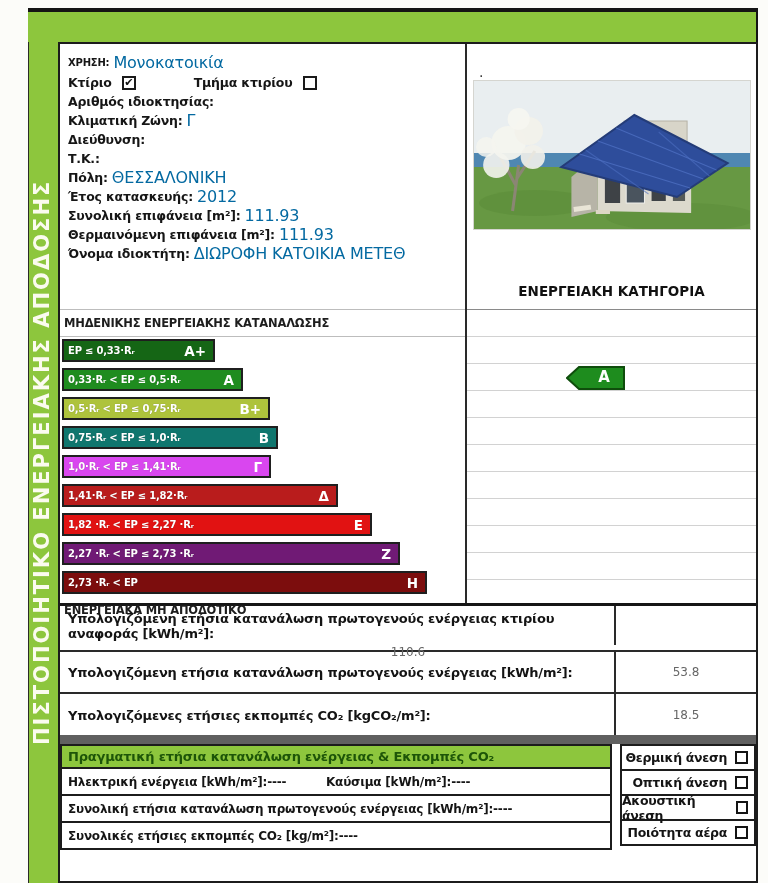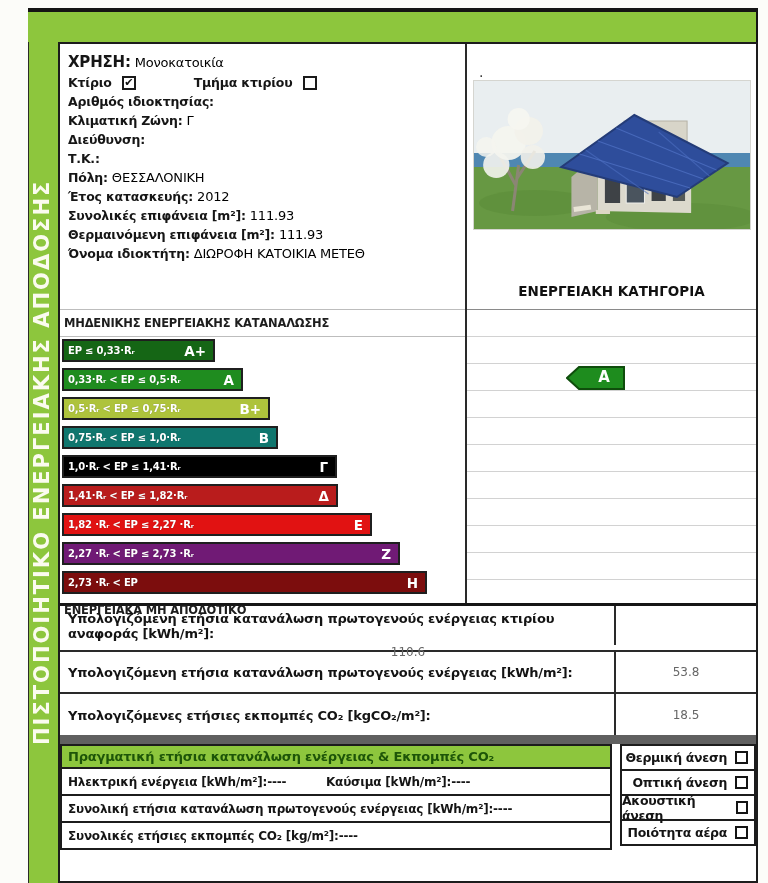--- a/index.html
+++ b/index.html
@@ -14,23 +14,23 @@
   .side-banner span { position:absolute; left:1px; top:0; height:100%; width:100%;
       writing-mode:vertical-rl; transform:rotate(180deg); text-align:center;
       color:#fbfbef; font-weight:bold; font-size:21px; letter-spacing:2px; }
   .content { flex:1; background:#fff; border:2px solid #1c1c1c; border-top:none; position:relative; }
 
   
   .info { display:flex; height:230px; border-top:2px solid #1c1c1c; }
   .info-left { width:407px; border-right:2px solid #2a2a2a; padding:7px 6px 0 8px; }
   .iline { height:19px; display:flex; align-items:center; white-space:nowrap; }
   .ilabel { font-weight:bold; font-size:12.5px; color:#161616; letter-spacing:-0.2px; }
-  .ival { font-size:13px; color:#000000; margin-left:4px; letter-spacing:-0.2px; }
+  .ival { font-size:16px; color:#0369a1; margin-left:4px; letter-spacing:-0.2px; }
   .use-line { height:22px; }
-  .use-line .ilabel { font-size:15px; }
+  .use-line .ilabel { font-size:10px; }
   .cbx { display:inline-flex; width:14px; height:14px; border:2px solid #1a1a1a;
          font-size:11px; line-height:10px; align-items:center; justify-content:center;
          margin-left:10px; background:#fff; color:#111; font-weight:bold; }
   .part-gap { margin-left:58px; }
   .photo-cell { flex:1; position:relative; padding:36px 5px 0 6px; }
   .photo-dot { position:absolute; left:12px; top:20px; font-size:14px; color:#333; }
   .photo-wrap { border:1px solid #d5d5d0; height:150px; overflow:hidden; }
 
   
   .title-bar { height:27px; background:#8dc63d; border-top:2px solid #1c1c1c; border-bottom:2px solid #1c1c1c;
@@ -131,21 +131,21 @@
             </div>
           <div class="iline">
               <span class="ilabel">Πόλη:</span>
               <span class="ival">ΘΕΣΣΑΛΟΝΙΚΗ</span>
             </div>
           <div class="iline">
               <span class="ilabel">Έτος κατασκευής:</span>
               <span class="ival">2012</span>
             </div>
           <div class="iline">
-              <span class="ilabel">Συνολικές επιφάνεια [m²]:</span>
+              <span class="ilabel">Συνολική επιφάνεια [m²]:</span>
               <span class="ival">111.93</span>
             </div>
           <div class="iline">
               <span class="ilabel">Θερμαινόμενη επιφάνεια [m²]:</span>
               <span class="ival">111.93</span>
             </div>
           <div class="iline">
               <span class="ilabel">Όνομα ιδιοκτήτη:</span>
               <span class="ival">ΔΙΩΡΟΦΗ ΚΑΤΟΙΚΙΑ ΜΕΤΕΘ</span>
             </div>
@@ -210,21 +210,21 @@
                 <span class="letter">B+</span>
               </div>
             </div>
           <div class="scale-row">
               <div class="scale-bar" style="width: 216px; background: #0f766e;">
                 <span class="range-label">0,75·Rᵣ &lt; EP ≤ 1,0·Rᵣ</span>
                 <span class="letter">B</span>
               </div>
             </div>
           <div class="scale-row">
-              <div class="scale-bar" style="width: 275px; background: #000000;">
+              <div class="scale-bar" style="width: 209px; background: #d946ef;">
                 <span class="range-label">1,0·Rᵣ &lt; EP ≤ 1,41·Rᵣ</span>
                 <span class="letter">Γ</span>
               </div>
             </div>
           <div class="scale-row">
               <div class="scale-bar" style="width: 276px; background: #b91c1c;">
                 <span class="range-label">1,41·Rᵣ &lt; EP ≤ 1,82·Rᵣ</span>
                 <span class="letter">Δ</span>
               </div>
             </div>

